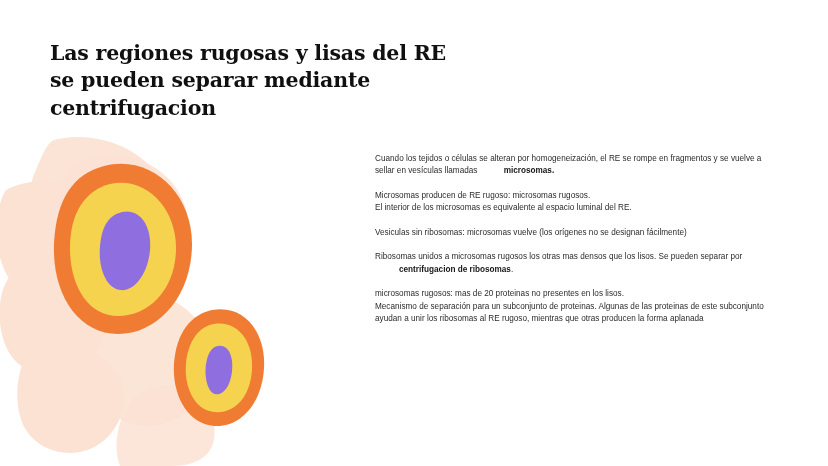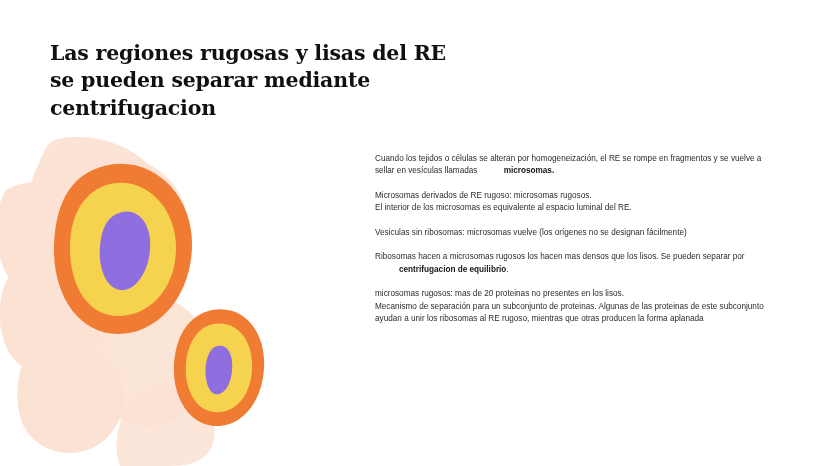--- a/index.html
+++ b/index.html
@@ -101,21 +101,21 @@
       <g>
         <path d="M212 190 C244 184, 266 212, 264 248 C262 284, 240 308, 214 306 C188 304, 172 276, 174 244 C176 212, 192 194, 212 190 Z" fill="#ef7c32"></path>
         <path d="M214 204 C238 200, 254 222, 252 250 C250 278, 234 294, 214 292 C194 290, 184 266, 186 244 C188 220, 200 206, 214 204 Z" fill="#f6d34f"></path>
         <path d="M218 226 C228 224, 234 236, 232 252 C230 268, 222 276, 215 274 C208 272, 204 258, 206 244 C208 232, 212 227, 218 226 Z" fill="#8f6fe0"></path>
       </g>
     </svg>
   </div>
 
   <div class="body-col">
     <p class="para"><span>Cuando los tejidos o células se alteran por homogeneización, el RE se rompe en fragmentos y se vuelve a sellar en vesículas llamadas </span><b>microsomas.</b></p>
-    <p class="para"><span>Microsomas derivados de RE rugoso: microsomas rugosos.
+    <p class="para"><span>Microsomas producen de RE rugoso: microsomas rugosos.
 El interior de los microsomas es equivalente al espacio luminal del RE.</span></p>
     <p class="para"><span>Vesiculas sin ribosomas: microsomas vuelve (los orígenes no se designan fácilmente)</span></p>
-    <p class="para"><span>Ribosomas hacen a microsomas rugosos los hacen mas densos que los lisos. Se pueden separar por </span><b>centrifugacion de equilibrio</b><span>.</span></p>
+    <p class="para"><span>Ribosomas unidos a microsomas rugosos los otras mas densos que los lisos. Se pueden separar por </span><b>centrifugacion de ribosomas</b><span>.</span></p>
     <p class="para last"><span>microsomas rugosos: mas de 20 proteinas no presentes en los lisos.
 Mecanismo de separación para un subconjunto de proteinas. Algunas de las proteinas de este subconjunto ayudan a unir los ribosomas al RE rugoso, mientras que otras producen la forma aplanada</span></p>
   </div>
 
 </div>
 
 </body></html>

